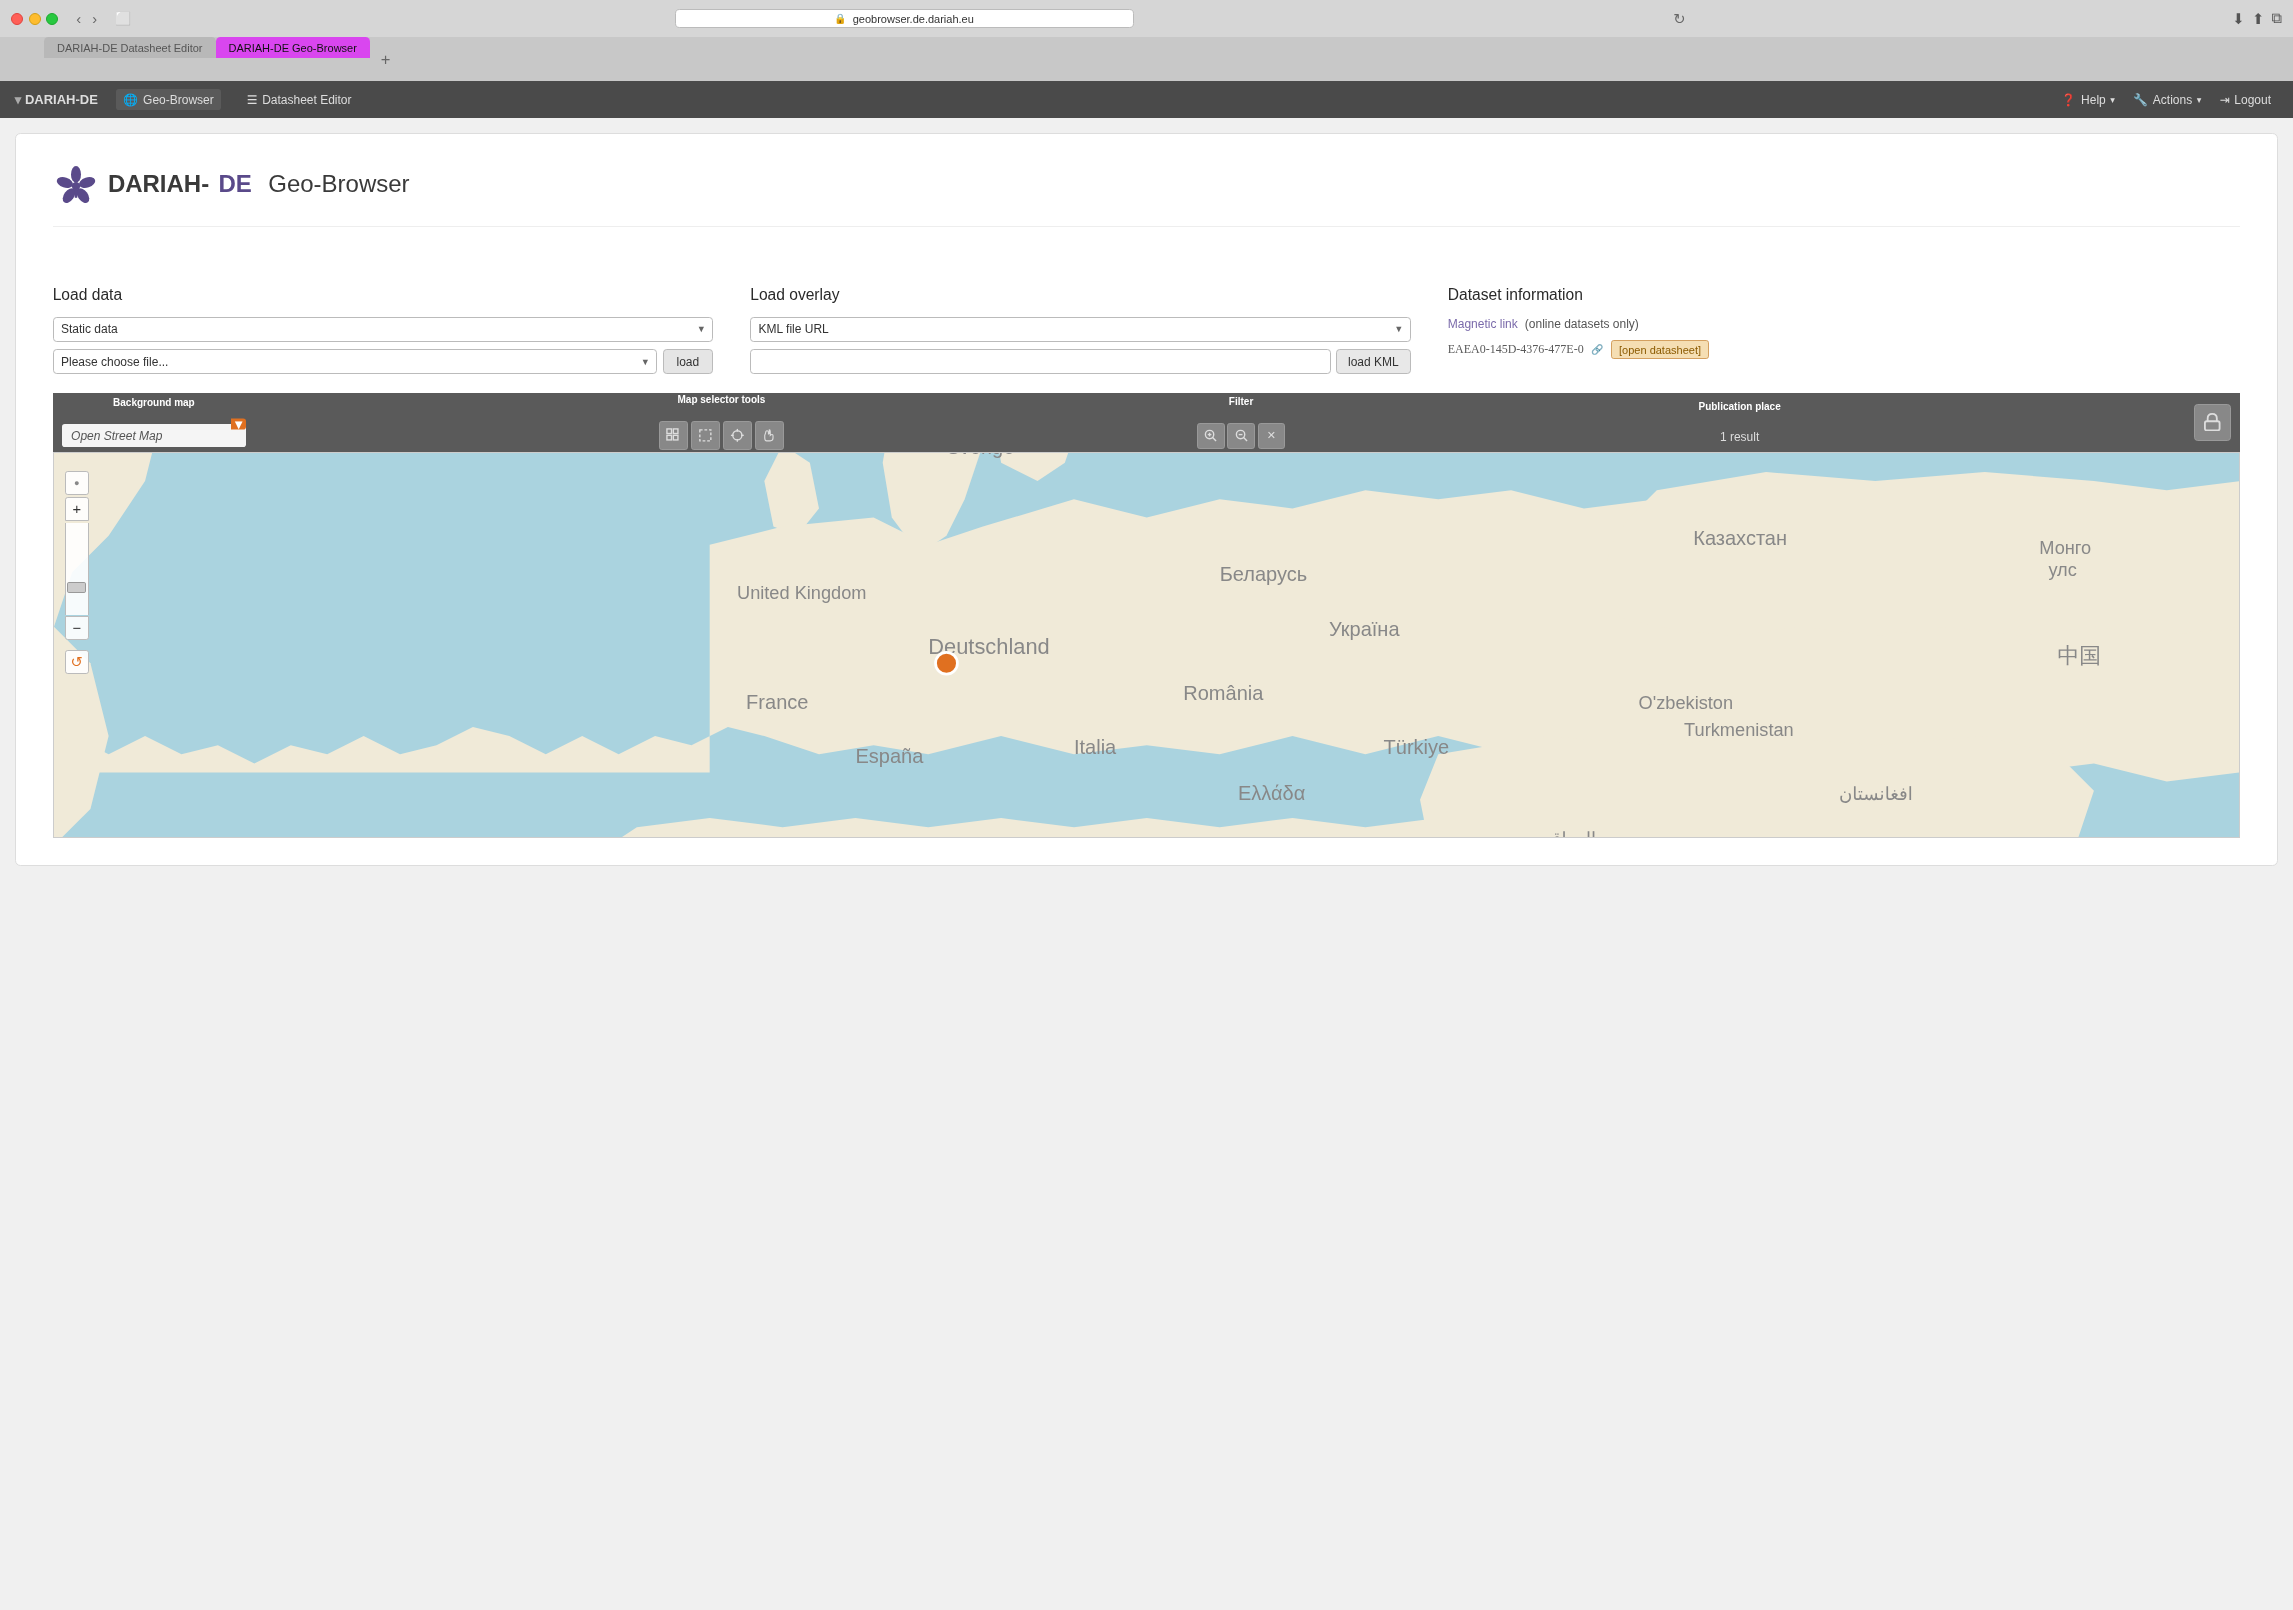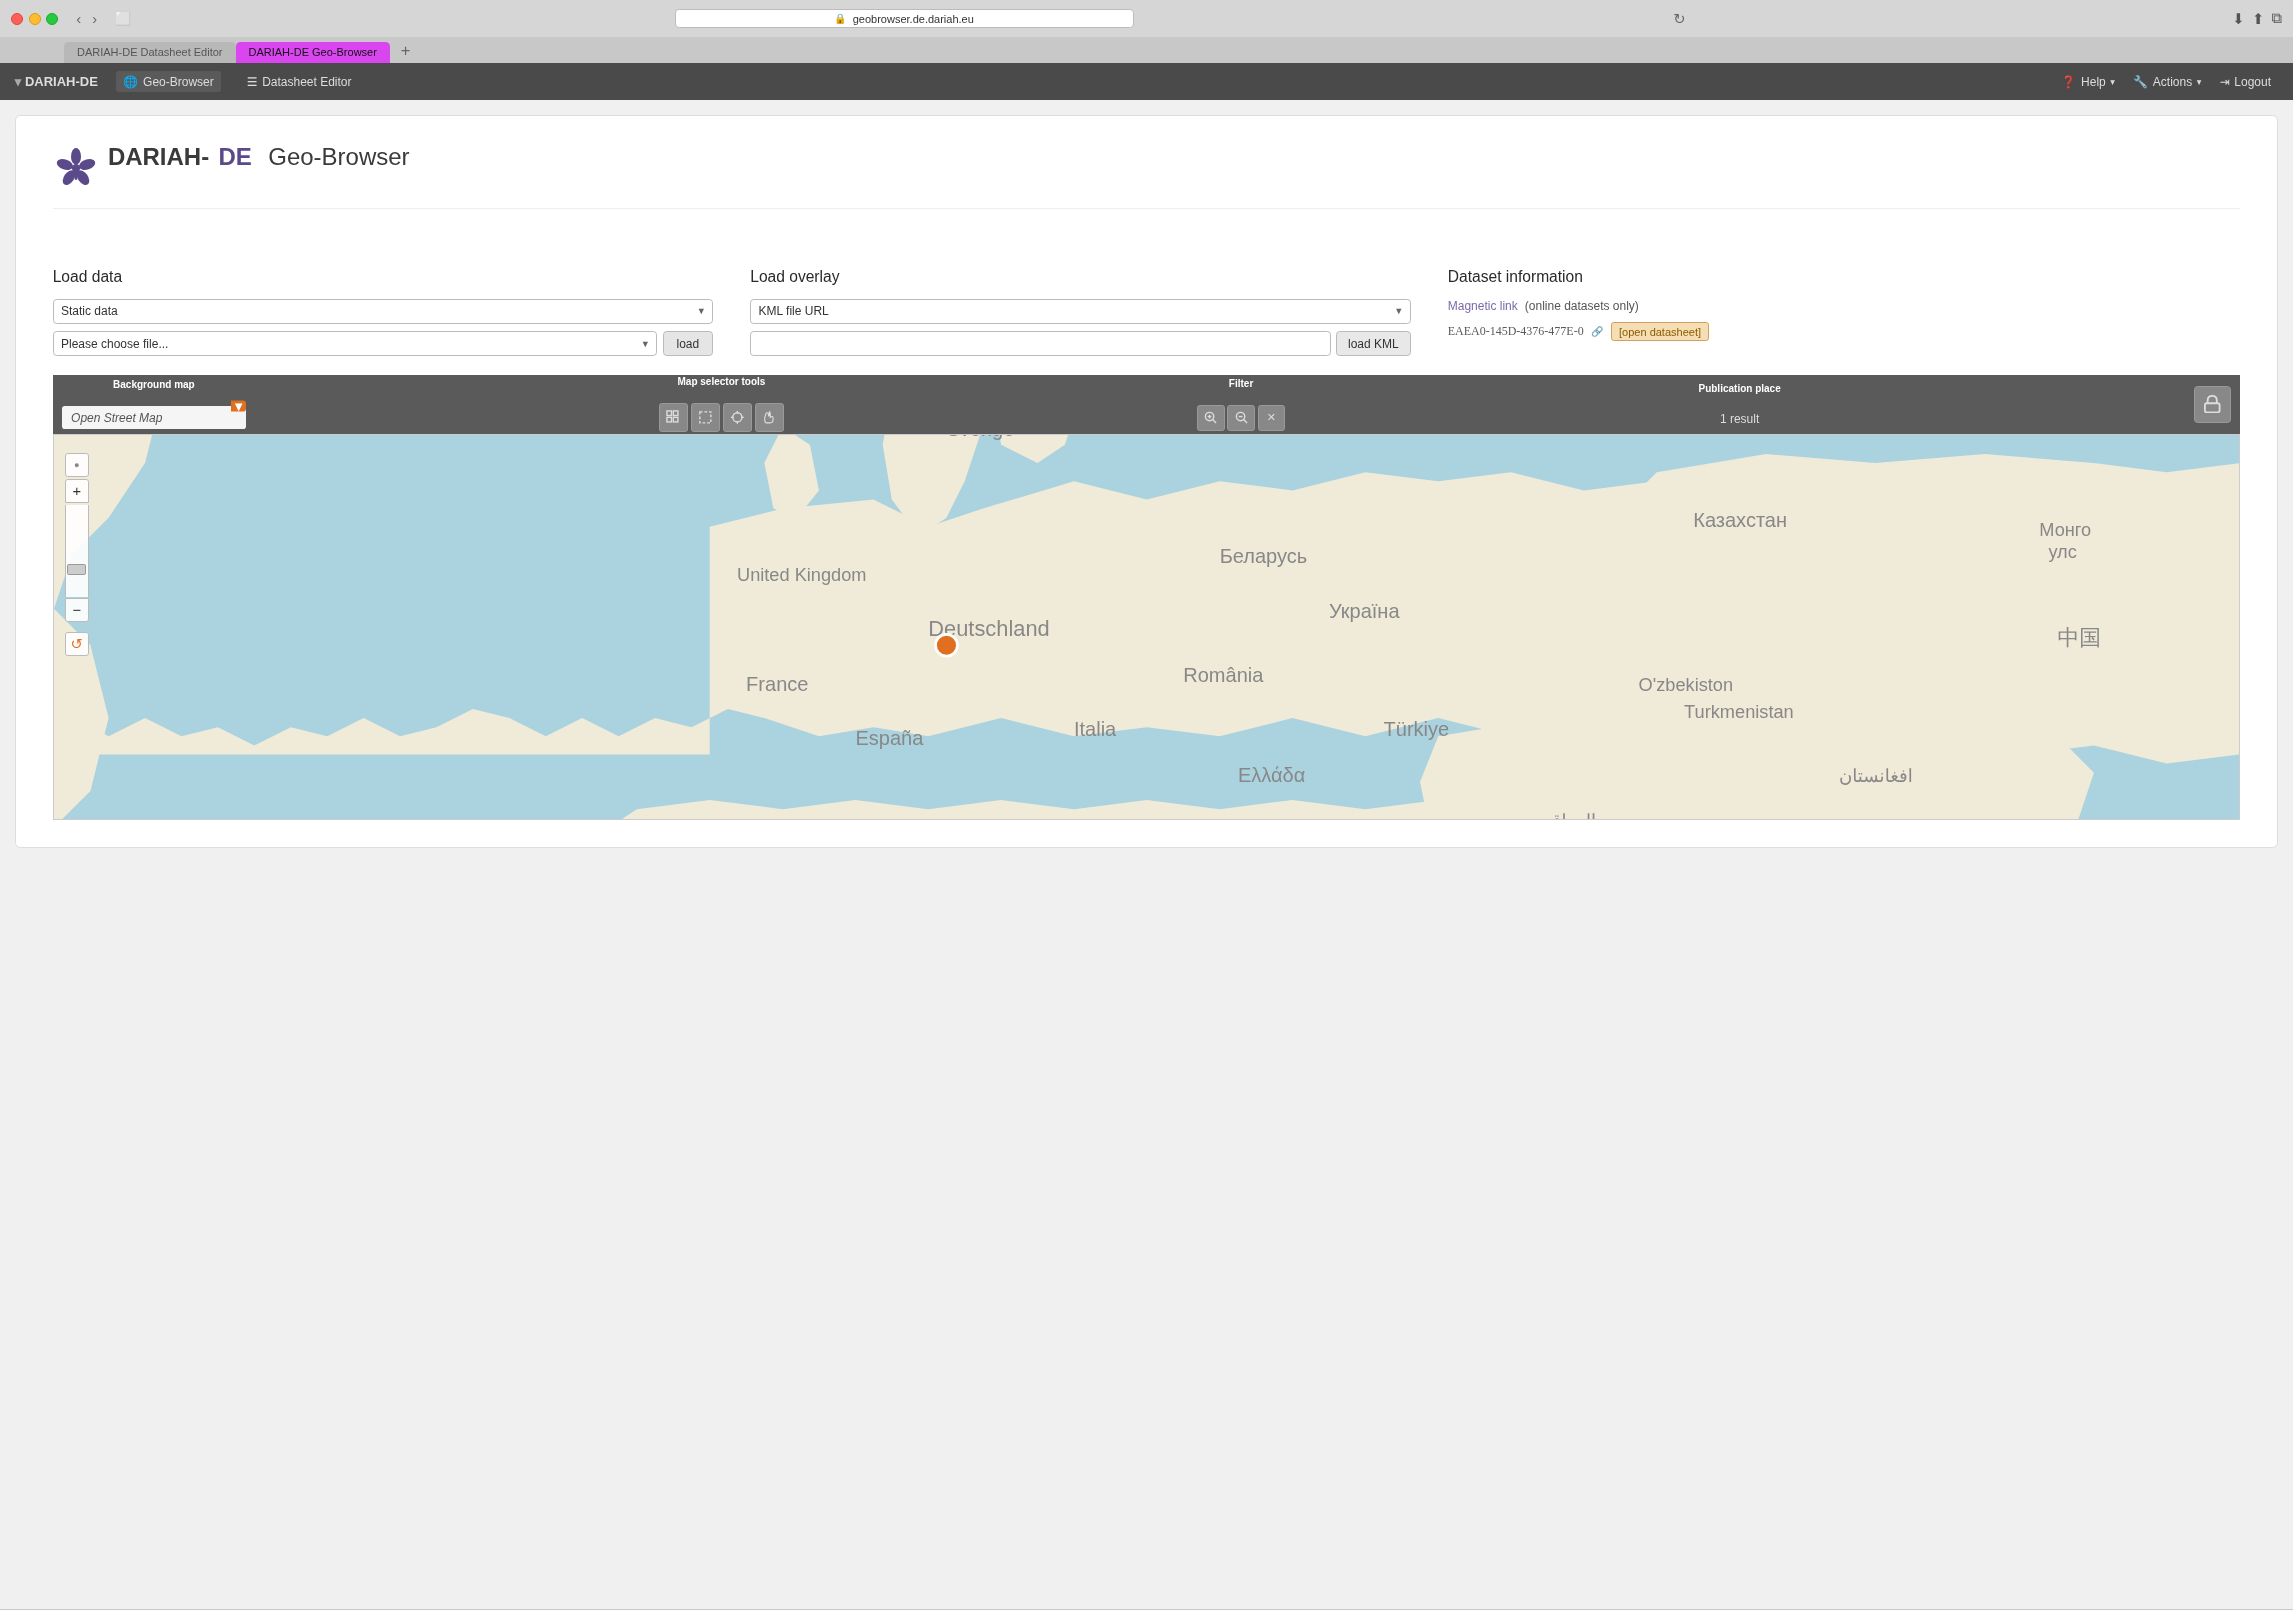--- a/index.html
+++ b/index.html
@@ -16,39 +16,39 @@
     .nav-buttons { display: flex; gap: 3.7px; margin-left: 7.3px; }
     .nav-btn { background: none; border: none; font-size: 14.7px; color: #666; cursor: pointer; padding: 0 3.7px; }
     .window-btn { background: none; border: none; font-size: 13px; color: #666; cursor: pointer; padding: 0 3.7px; margin-left: 3.7px; }
     .url-bar { flex: 1; background: white; border: 0.9px solid #bbb; border-radius: 4.6px; padding: 2.8px 9.2px; text-align: center; font-size: 11px; color: #333; display: flex; align-items: center; justify-content: center; gap: 5.5px; max-width: 459px; margin: 0 auto; }
     .url-bar-lock { color: #888; font-size: 10px; }
     .reload-btn { background: none; border: none; font-size: 14.7px; color: #666; cursor: pointer; margin-right: 7.3px; }
     .browser-actions { display: flex; gap: 7.3px; margin-left: auto; }
     .browser-action-btn { background: none; border: none; font-size: 14.7px; color: #555; cursor: pointer; }
 
     
-    .browser-tabs { display: flex; background: #c8c8c8; height: 26px; align-items: flex-end; padding: 0 64px; }
+    .browser-tabs { display: flex; background: #c8c8c8; height: 44px; align-items: flex-start; padding: 0 44px; }
     .tab { padding: 4.6px 13px; font-size: 11px; color: #333; cursor: pointer; border-radius: 4.6px 4.6px 0 0; display: flex; align-items: center; gap: 7.3px; max-width: 202px; }
     .tab.active { background: #d946ef; color: #111; }
     .tab.inactive { background: #b8b8b8; color: #555; }
     .tab-new { background: none; border: none; font-size: 16.5px; color: #666; cursor: pointer; padding: 0 7.3px; margin-left: 3.7px; align-self: center; }
 
     
     .app-navbar { background: #4a4a4a; color: white; height: 37px; display: flex; align-items: center; padding: 0 14.7px; gap: 18.4px; }
     .brand { font-size: 13px; font-weight: bold; color: #ddd; display: flex; align-items: center; gap: 3.7px; }
     .nav-item { color: #ddd; font-size: 12px; cursor: pointer; display: flex; align-items: center; gap: 4.6px; padding: 3.7px 7.3px; border-radius: 2.8px; }
     .nav-item.active { background: #5a5a5a; }
     .nav-right { margin-left: auto; display: flex; align-items: center; gap: 3.7px; }
 
     
     .main-content { background: #f0f0f0; padding: 14.7px; min-height: calc(100vh - 101px); }
     .content-card { background: white; border-radius: 5.5px; border: 0.9px solid #ddd; padding: 27.5px 37px; margin-bottom: 0; }
 
     
-    .logo-area { display: flex; gap: 9.2px; margin-bottom: 22px; padding-bottom: 18.4px; border-bottom: 0.9px solid #eee; }
+    .logo-area { display: flex; align-items: center; gap: 9.2px; margin-bottom: 22px; padding-bottom: 18.4px; border-bottom: 0.9px solid #eee; }
     .logo-flower { width: 46px; height: 46px; }
 
     
     .sections-row { display: flex; gap: 37px; margin-bottom: 18.4px; }
     .section { flex: 1; margin-top: 37px; }
     .section-title { font-size: 15.6px; font-weight: 400; color: #2a2a2a; margin-bottom: 13px; }
 
     
     .select-wrapper { position: relative; margin-bottom: 7.3px; }
     .form-select { width: 100%; padding: 4.6px 26px 4.6px 7.3px; border: 0.9px solid #bbb; border-radius: 3.7px; background: white; font-size: 12px; color: #333; appearance: none; cursor: pointer; }

